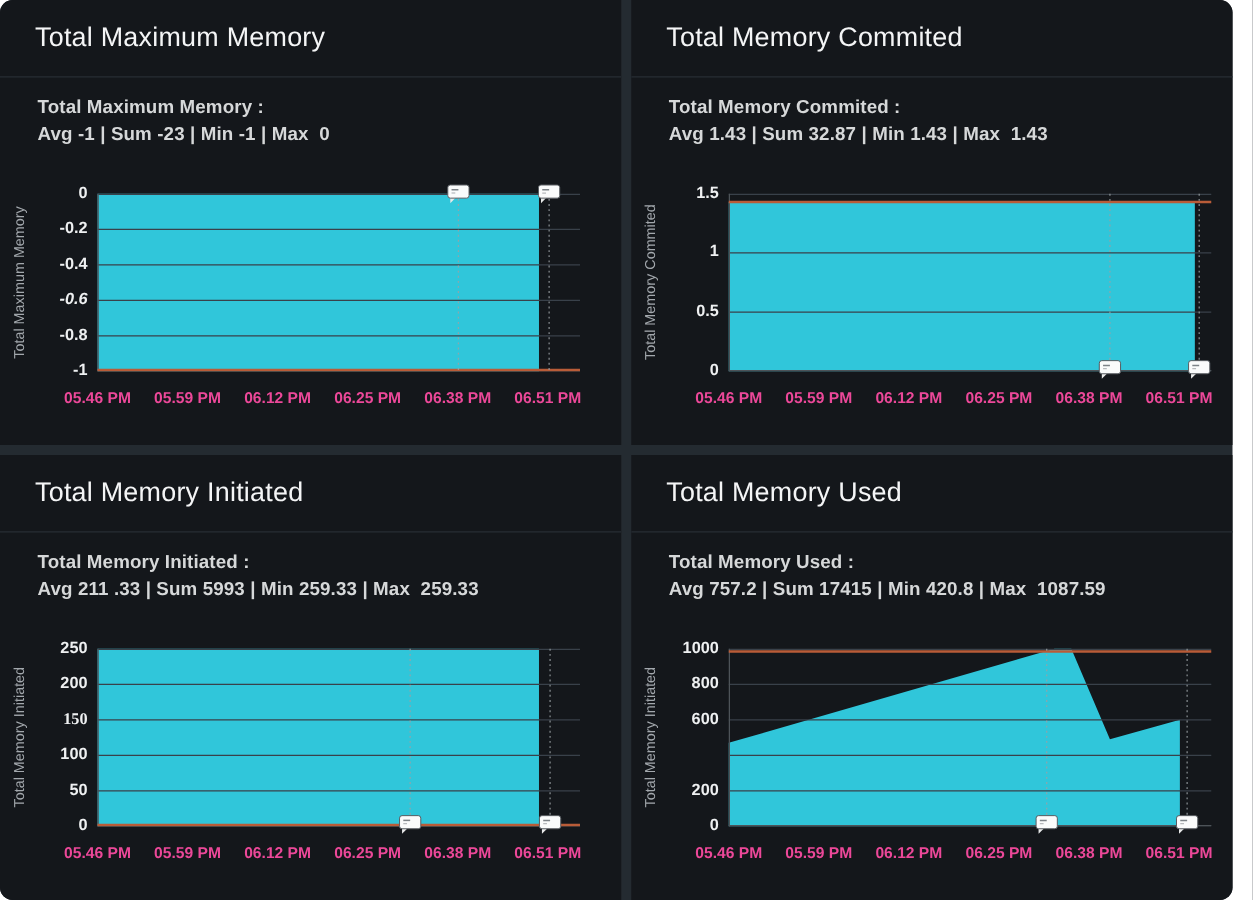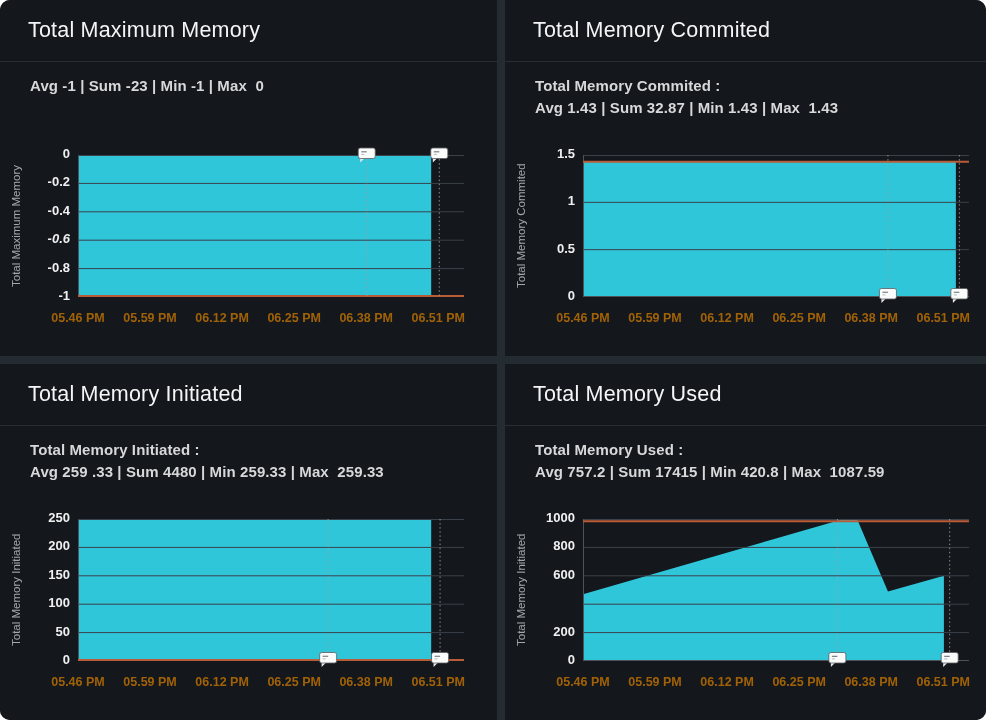--- a/index.html
+++ b/index.html
@@ -9,38 +9,39 @@
     display:grid;grid-template-columns:497px 497px;grid-template-rows:356px 356px;gap:8px;
   }
   .panel{background:#14171b;position:relative;overflow:hidden;}
   .panel-header{height:61px;border-bottom:1px solid #272e35;display:flex;align-items:center;padding-left:28px;}
   .panel-title{margin:0;font-size:21.5px;font-weight:500;color:#f4f5f6;letter-spacing:.2px;}
   .panel-stats{padding:13px 0 0 30px;height:45px;}
   .panel-stats div{white-space:pre-wrap;font-size:15px;font-weight:600;color:#d6d8d9;line-height:22px;letter-spacing:.1px;}
   .chart{position:relative;height:236px;width:497px;}
   .plot{position:absolute;overflow:visible;display:block;}
   .ytick{position:absolute;left:0;width:70px;text-align:right;font-size:13px;font-weight:700;color:#eef0f1;}
-  .xtick{position:absolute;width:70px;text-align:center;font-size:12.5px;font-weight:700;color:#a16207;white-space:nowrap;}
+  .xtick{position:absolute;width:70px;text-align:center;font-size:12.5px;font-weight:700;color:#ec4899;white-space:nowrap;}
   .ylabel{
     position:absolute;left:8px;top:35px;height:142px;width:16px;
     display:flex;align-items:center;justify-content:center;
     writing-mode:vertical-rl;transform:rotate(180deg);
     font-size:11.5px;color:#a3a8ad;white-space:nowrap;
   }
 </style>
 </head>
 <body>
 
 <div class="dashboard">
 
   <section class="panel">
     <header class="panel-header">
       <h1 class="panel-title">Total Maximum Memory</h1>
     </header>
     <div class="panel-stats">
+      <div>Total Maximum Memory :</div>
       <div>Avg -1 | Sum -23 | Min -1 | Max  0</div>
     </div>
     <div class="chart">
       <div class="ylabel">Total Maximum Memory</div>
     <span class="ytick" style="top: 26px;">0</span>
         <span class="ytick" style="top: 54.4px;">-0.2</span>
         <span class="ytick" style="top: 82.8px;">-0.4</span>
         <span class="ytick" style="top: 111.2px; font-style: italic;">-0.6</span>
         <span class="ytick" style="top: 139.6px;">-0.8</span>
         <span class="ytick" style="top: 168px;">-1</span>
@@ -125,27 +126,27 @@
         </svg>
       </div>
   </section>
 
   <section class="panel">
     <header class="panel-header">
       <h1 class="panel-title">Total Memory Initiated</h1>
     </header>
     <div class="panel-stats">
       <div>Total Memory Initiated :</div>
-      <div>Avg 259 .33 | Sum 4480 | Min 259.33 | Max  259.33</div>
+      <div>Avg 211 .33 | Sum 5993 | Min 259.33 | Max  259.33</div>
     </div>
     <div class="chart">
       <div class="ylabel">Total Memory Initiated</div>
     <span class="ytick" style="top: 26px;">250</span>
         <span class="ytick" style="top: 54.4px;">200</span>
-        <span class="ytick" style="top: 82.8px;">150</span>
+        <span class="ytick" style="top: 82.8px; font-family: Liberation Serif, serif;">150</span>
         <span class="ytick" style="top: 111.2px;">100</span>
         <span class="ytick" style="top: 139.6px;">50</span>
         <span class="ytick" style="top: 168px;">0</span>
         <span class="xtick" style="left: 43px; top: 191px;">05.46 PM</span>
         <span class="xtick" style="left: 115.051px; top: 191px;">05.59 PM</span>
         <span class="xtick" style="left: 187.102px; top: 191px;">06.12 PM</span>
         <span class="xtick" style="left: 259.152px; top: 191px;">06.25 PM</span>
         <span class="xtick" style="left: 331.203px; top: 191px;">06.38 PM</span>
         <span class="xtick" style="left: 403.254px; top: 191px;">06.51 PM</span>
         <svg viewBox="0 0 386 142" width="386" height="142" class="plot" style="left: 78px; top: 35px;">

